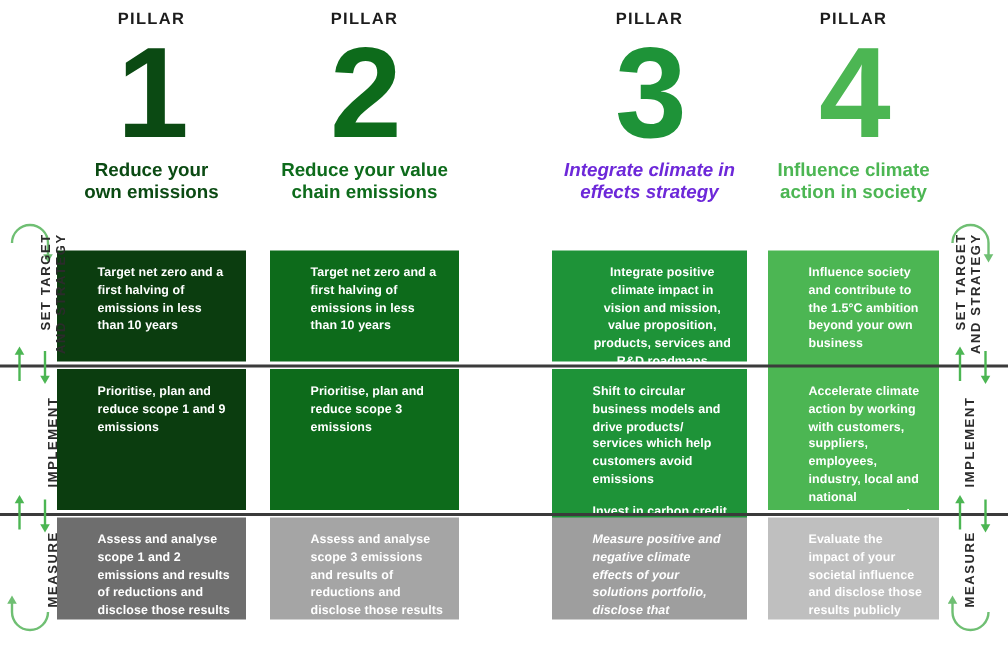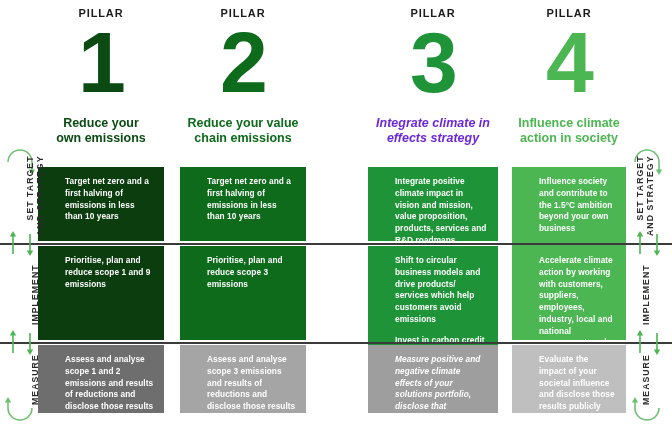--- a/index.html
+++ b/index.html
@@ -14,21 +14,21 @@
   .col-head{position:absolute;text-align:center;}
   .pillar-word{
     font-size:11px;font-weight:bold;letter-spacing:.9px;
     color:#1b1b1b;line-height:1;
   }
   .pillar-num{
     font-weight:bold;line-height:.92;font-size:86px;
     letter-spacing:-2px;margin-top:4px;
   }
   .pillar-title{
-    font-size:12.5px;font-weight:bold;line-height:1.22;margin-top:14px;text-align:center;
+    font-size:12.5px;font-weight:bold;line-height:1.22;margin-top:4px;text-align:center;
   }
 
   
   .box{
     position:absolute;box-sizing:border-box;
     padding:9px 10px 8px 27px;
     color:#ffffff;font-size:8.3px;font-weight:bold;line-height:1.42;
     letter-spacing:.05px;
   }
   .box p{margin:0;}
@@ -87,21 +87,21 @@
       <div>action in society</div>
     </div>
   </div>
 
   <div class="box" style="left:38px;top:167px;width:126px;height:74px;background:#0b3d0f;">
     <p>Target net zero and a first halving of emissions in less than 10 years</p>
   </div>
   <div class="box" style="left:180px;top:167px;width:126px;height:74px;background:#0d6b1b;">
     <p>Target net zero and a first halving of emissions in less than 10 years</p>
   </div>
-  <div class="box" style="left:368px;top:167px;width:130px;height:74px;background:#1e9338;">
+  <div class="box" style="left:368px;top:167px;width:130px;height:74px;background:#1e9338;text-align:center;">
     <p>Integrate positive climate impact in vision and mission, value proposition, products, services and R&amp;D roadmaps</p>
   </div>
   <div class="box" style="left:512px;top:167px;width:114px;height:84px;background:#4cb653;">
     <p>Influence society and contribute to the 1.5°C ambition beyond your own business</p>
   </div>
 
   <div class="rule" style="top:243px;"></div>
 
   <div class="box" style="left:38px;top:246px;width:126px;height:94px;background:#0b3d0f;">
     <p>Prioritise, plan and reduce scope 1 and 9 emissions</p>

